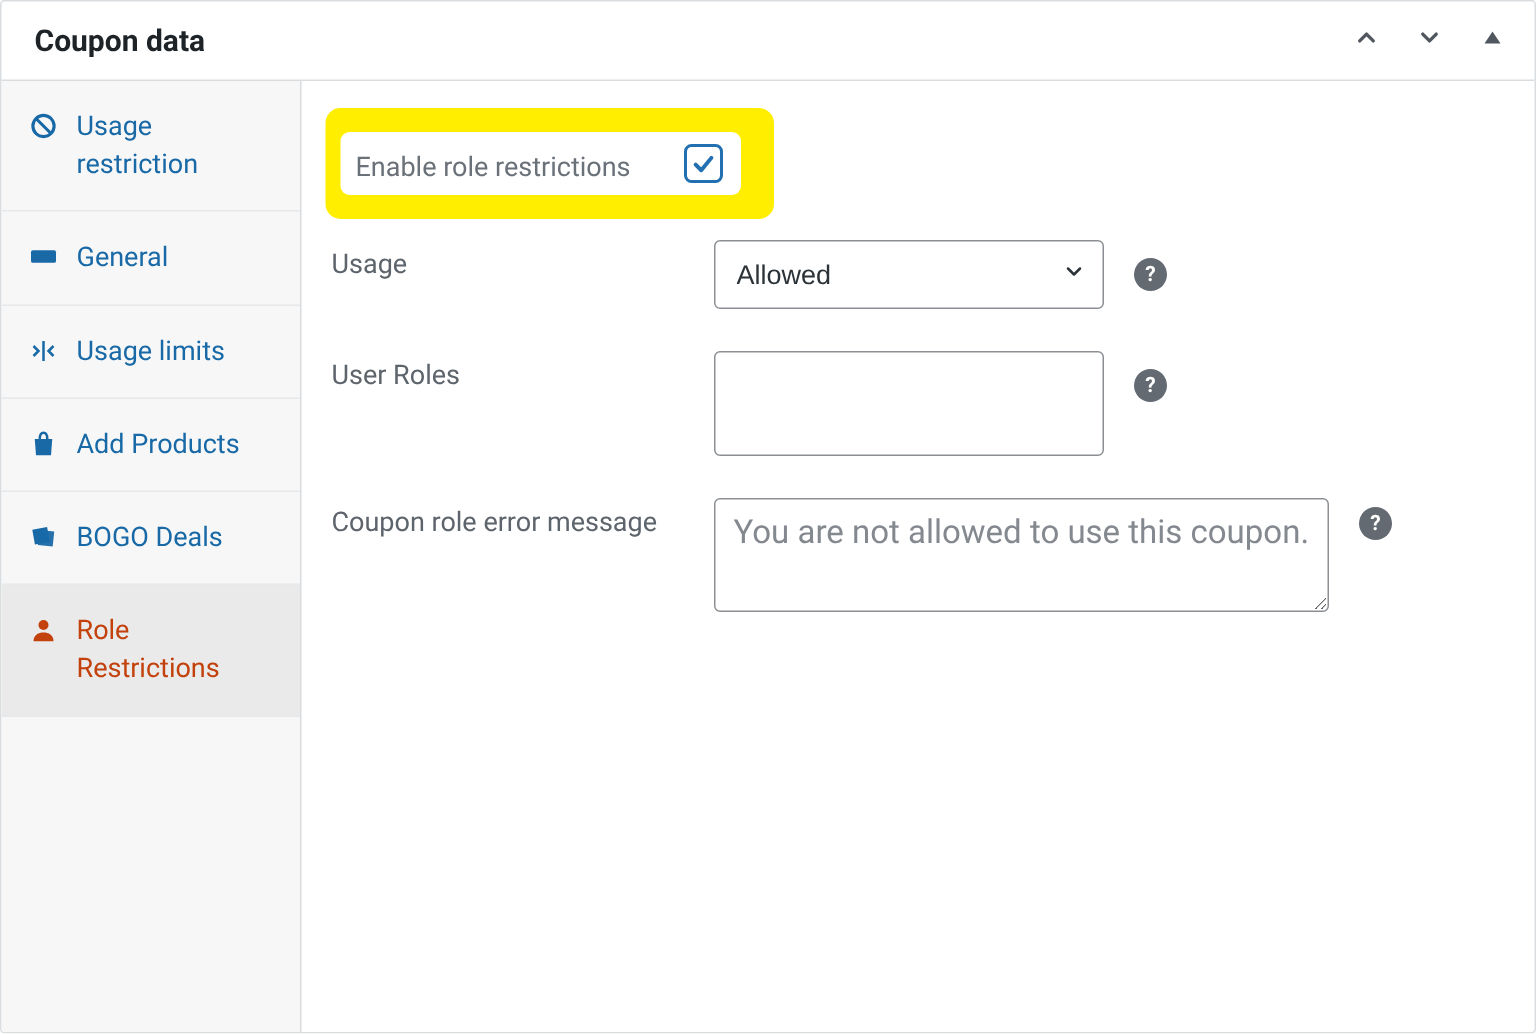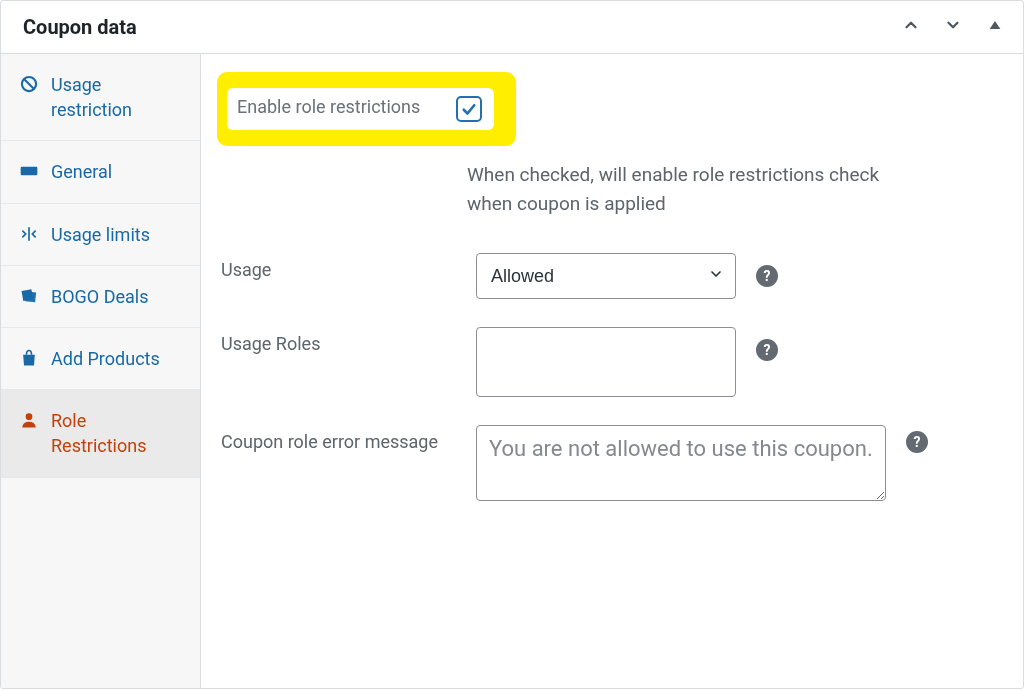--- a/index.html
+++ b/index.html
@@ -134,21 +134,21 @@
   .highlight-box .lbl {
     color: #6a7179;
     font-size: 18px;
     font-weight: 400;
     background: #fff;
     border-radius: 4px;
   }
   
   .highlight-inner {
     display: inline-flex;
-    align-items: flex-start;
+    align-items: flex-end;
     gap: 36px;
     background: #fff;
     padding: 8px 12px 8px 10px;
     border-radius: 6px;
   }
 
   .checkbox {
     width: 26px; height: 26px;
     border: 2px solid #2270b1;
     border-radius: 5px;
@@ -298,35 +298,35 @@
               <polyline points="4 8 8 12 4 16"></polyline>
               <polyline points="20 8 16 12 20 16"></polyline>
             </svg>
         </span>
         <span class="tab-label">Usage limits</span>
       </div>
 
       <div class="tab">
         <span class="tab-icon">
           <svg width="20" height="20" viewBox="0 0 24 24" fill="currentColor">
+              <path d="M5 8 L19 8 L18 21 L6 21 Z"></path>
+              <path d="M9 8 C 9 5 10 3 12 3 C 14 3 15 5 15 8" fill="none" stroke="currentColor" stroke-width="2"></path>
+            </svg>
+        </span>
+        <span class="tab-label">Add Products</span>
+      </div>
+
+      <div class="tab">
+        <span class="tab-icon">
+          <svg width="20" height="20" viewBox="0 0 24 24" fill="currentColor">
               <path d="M4 5 L16 5 L16 17 L4 17 Z" transform="rotate(-10 10 11)"></path>
               <path d="M8 7 L20 7 L20 19 L8 19 Z" transform="rotate(6 14 13)" opacity="0.95"></path>
             </svg>
         </span>
         <span class="tab-label">BOGO Deals</span>
-      </div>
-
-      <div class="tab">
-        <span class="tab-icon">
-          <svg width="20" height="20" viewBox="0 0 24 24" fill="currentColor">
-              <path d="M5 8 L19 8 L18 21 L6 21 Z"></path>
-              <path d="M9 8 C 9 5 10 3 12 3 C 14 3 15 5 15 8" fill="none" stroke="currentColor" stroke-width="2"></path>
-            </svg>
-        </span>
-        <span class="tab-label">Add Products</span>
       </div>
 
 
       <div class="tab active">
         <span class="tab-icon">
           <svg width="20" height="20" viewBox="0 0 24 24" fill="currentColor">
               <circle cx="12" cy="8" r="4"></circle>
               <path d="M4 21 C 4 16 8 14 12 14 C 16 14 20 16 20 21 Z"></path>
             </svg>
         </span>
@@ -343,43 +343,40 @@
             <span class="lbl">Enable role restrictions</span>
             <span class="checkbox" role="checkbox" aria-checked="true">
               <svg width="18" height="18" viewBox="0 0 24 24" fill="none" stroke="currentColor" stroke-width="3.5" stroke-linecap="round" stroke-linejoin="round">
                   <polyline points="5 13 10 18 19 7"></polyline>
                 </svg>
             </span>
           </div>
         </div>
       </div>
 
-      <div class="row-desc">
-        <div class="desc-text">When checked, will enable role restrictions check when coupon is applied</div>
-      </div>
 
       <div class="form-row row-type">
         <div class="form-label-col">Usage</div>
         <div class="form-ctrl-col">
           <div class="select-wrap">
             <select>
               <option>Allowed</option>
             </select>
             <span class="select-caret">
               <svg width="16" height="16" viewBox="0 0 24 24" fill="none" stroke="currentColor" stroke-width="2.5" stroke-linecap="round" stroke-linejoin="round">
                   <polyline points="6 9 12 15 18 9"></polyline>
                 </svg>
             </span>
           </div>
           <span class="help-dot">?</span>
         </div>
       </div>
 
       <div class="form-row row-roles">
-        <div class="form-label-col">Usage Roles</div>
+        <div class="form-label-col">User Roles</div>
         <div class="form-ctrl-col">
           <div class="multiselect" tabindex="0"></div>
           <span class="help-dot">?</span>
         </div>
       </div>
 
       <div class="form-row row-msg">
         <div class="form-label-col">Coupon role error message</div>
         <div class="form-ctrl-col">
           <div class="textarea-wrap">

